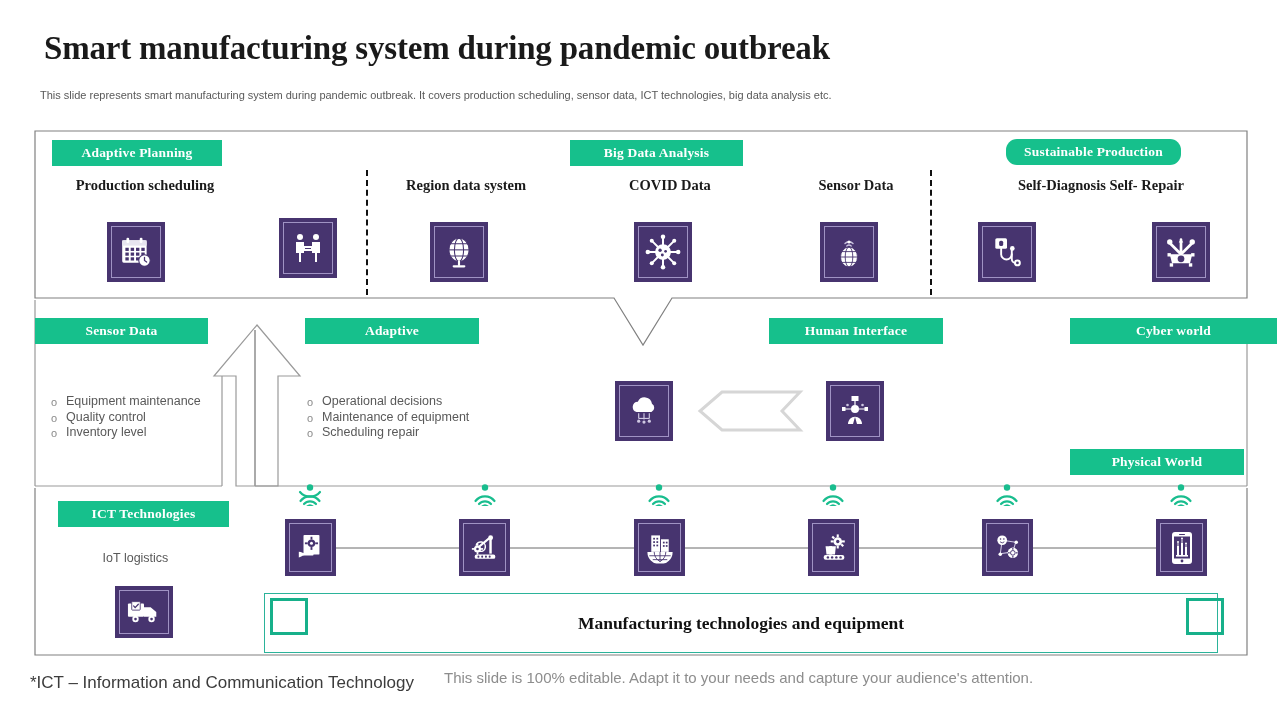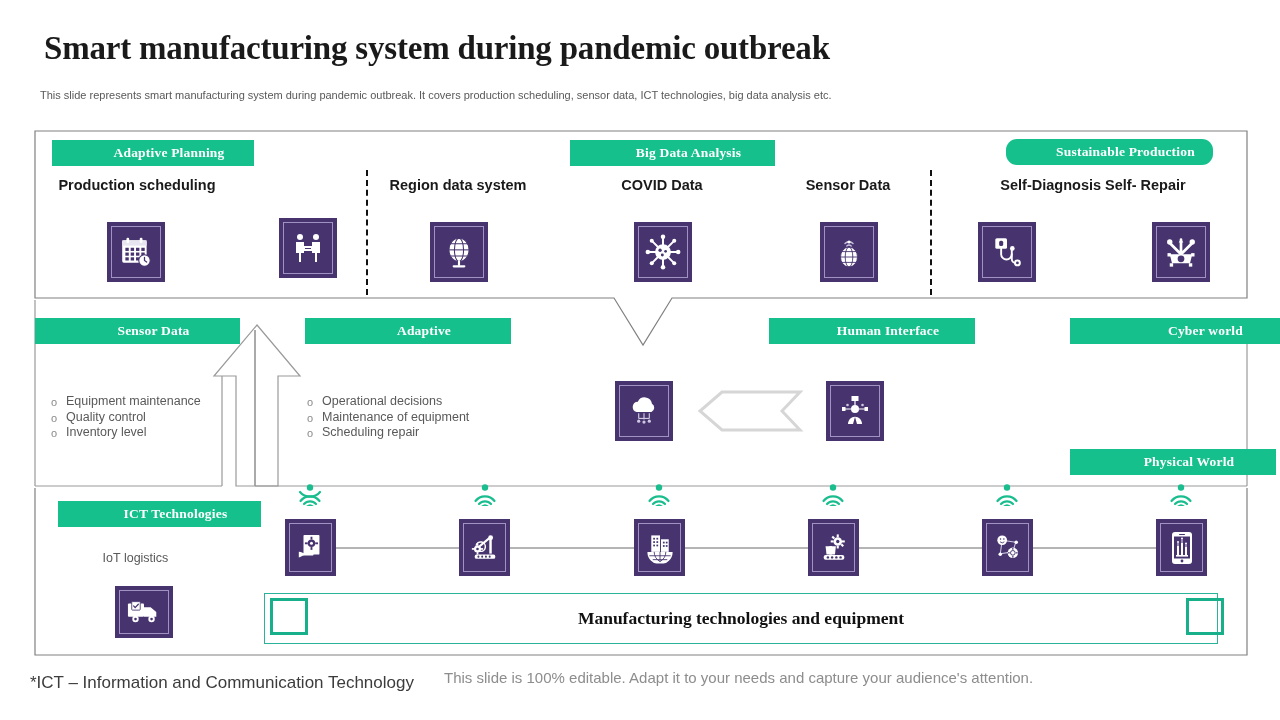--- a/index.html
+++ b/index.html
@@ -28,27 +28,26 @@
   .badge{
     position:absolute;
     background:#16c08c;
     color:#ffffff;
     font-family:"Liberation Serif", serif;
     font-weight:700;
     font-size:13.5px;
     display:flex;align-items:center;justify-content:center;
     height:26px;
     letter-spacing:0.2px;
-    padding-left:32px;
   }
   .hdr{
     position:absolute;
-    font-family:Liberation Sans, sans-serif;
+    font-family:Liberation Serif, serif;
     font-weight:700;font-size:14.5px;color:#1a1a1a;
-    text-align:center;white-space:nowrap;
+    text-align:center;white-space:nowrap;margin-left:8px;
   }
   .ibox{
     position:absolute;
     background:#47346f;
     box-sizing:border-box;
   }
   .ibox .inner{
     position:absolute;left:4px;top:4px;right:4px;bottom:4px;
     border:1px solid #a093c4;
     box-sizing:border-box;
@@ -551,21 +550,21 @@
           <path d="M8 15v-3M12 12V8.5M16 16v-2.5"></path>
         </g>
       <g fill="#fff">
           <circle cx="8" cy="11" r="1"></circle>
           <circle cx="12" cy="7.6" r="1"></circle>
           <circle cx="16" cy="12.6" r="1"></circle>
         </g>
     </svg>
   </div>
 
-  <div class="mfg" style="left:264px;top:593px;width:954px;height:51px;">
+  <div class="mfg" style="left:264px;top:593px;width:954px;height:60px;">
     <span>Manufacturing technologies and equipment</span>
   </div>
   <div class="mfgsq" style="left:270px;top:598px;width:38px;height:37px;"></div>
   <div class="mfgsq" style="left:1186px;top:598px;width:38px;height:37px;"></div>
 
   <div class="footnote">*ICT – Information and Communication Technology</div>
   <div class="credit">This slide is 100% editable. Adapt it to your needs and capture your audience's attention.</div>
 
 </div>
 

